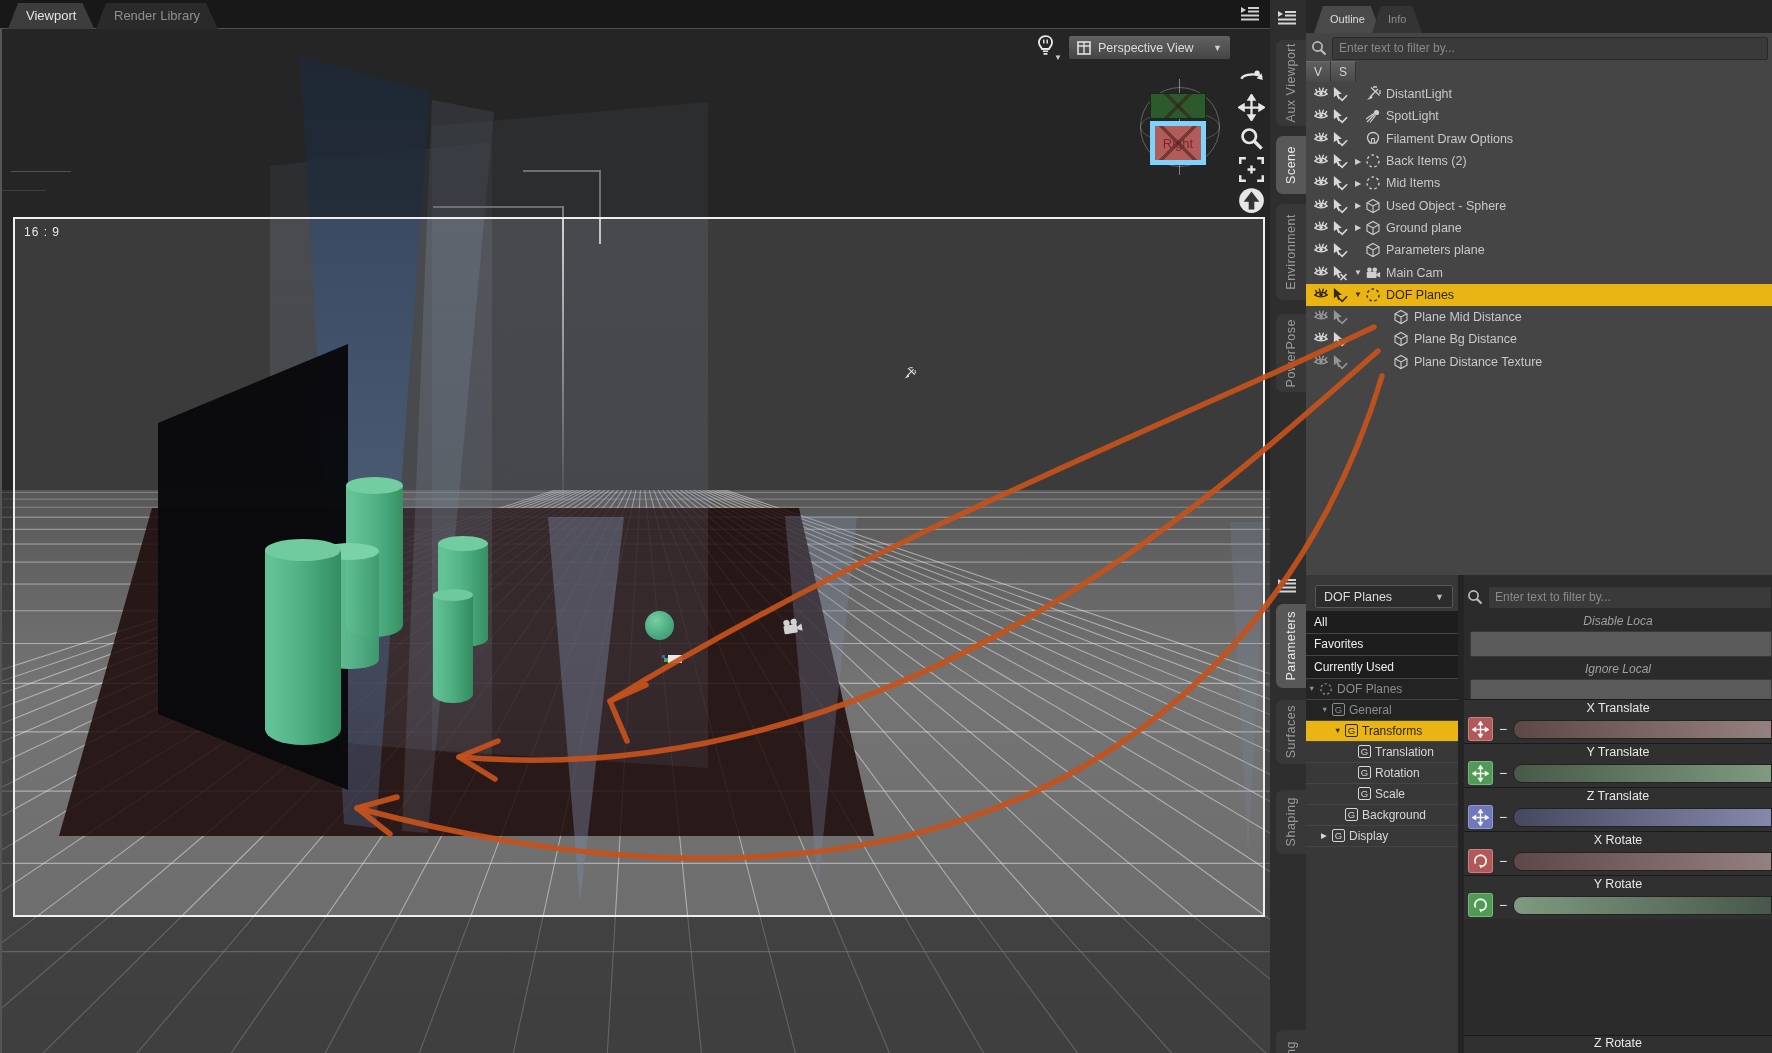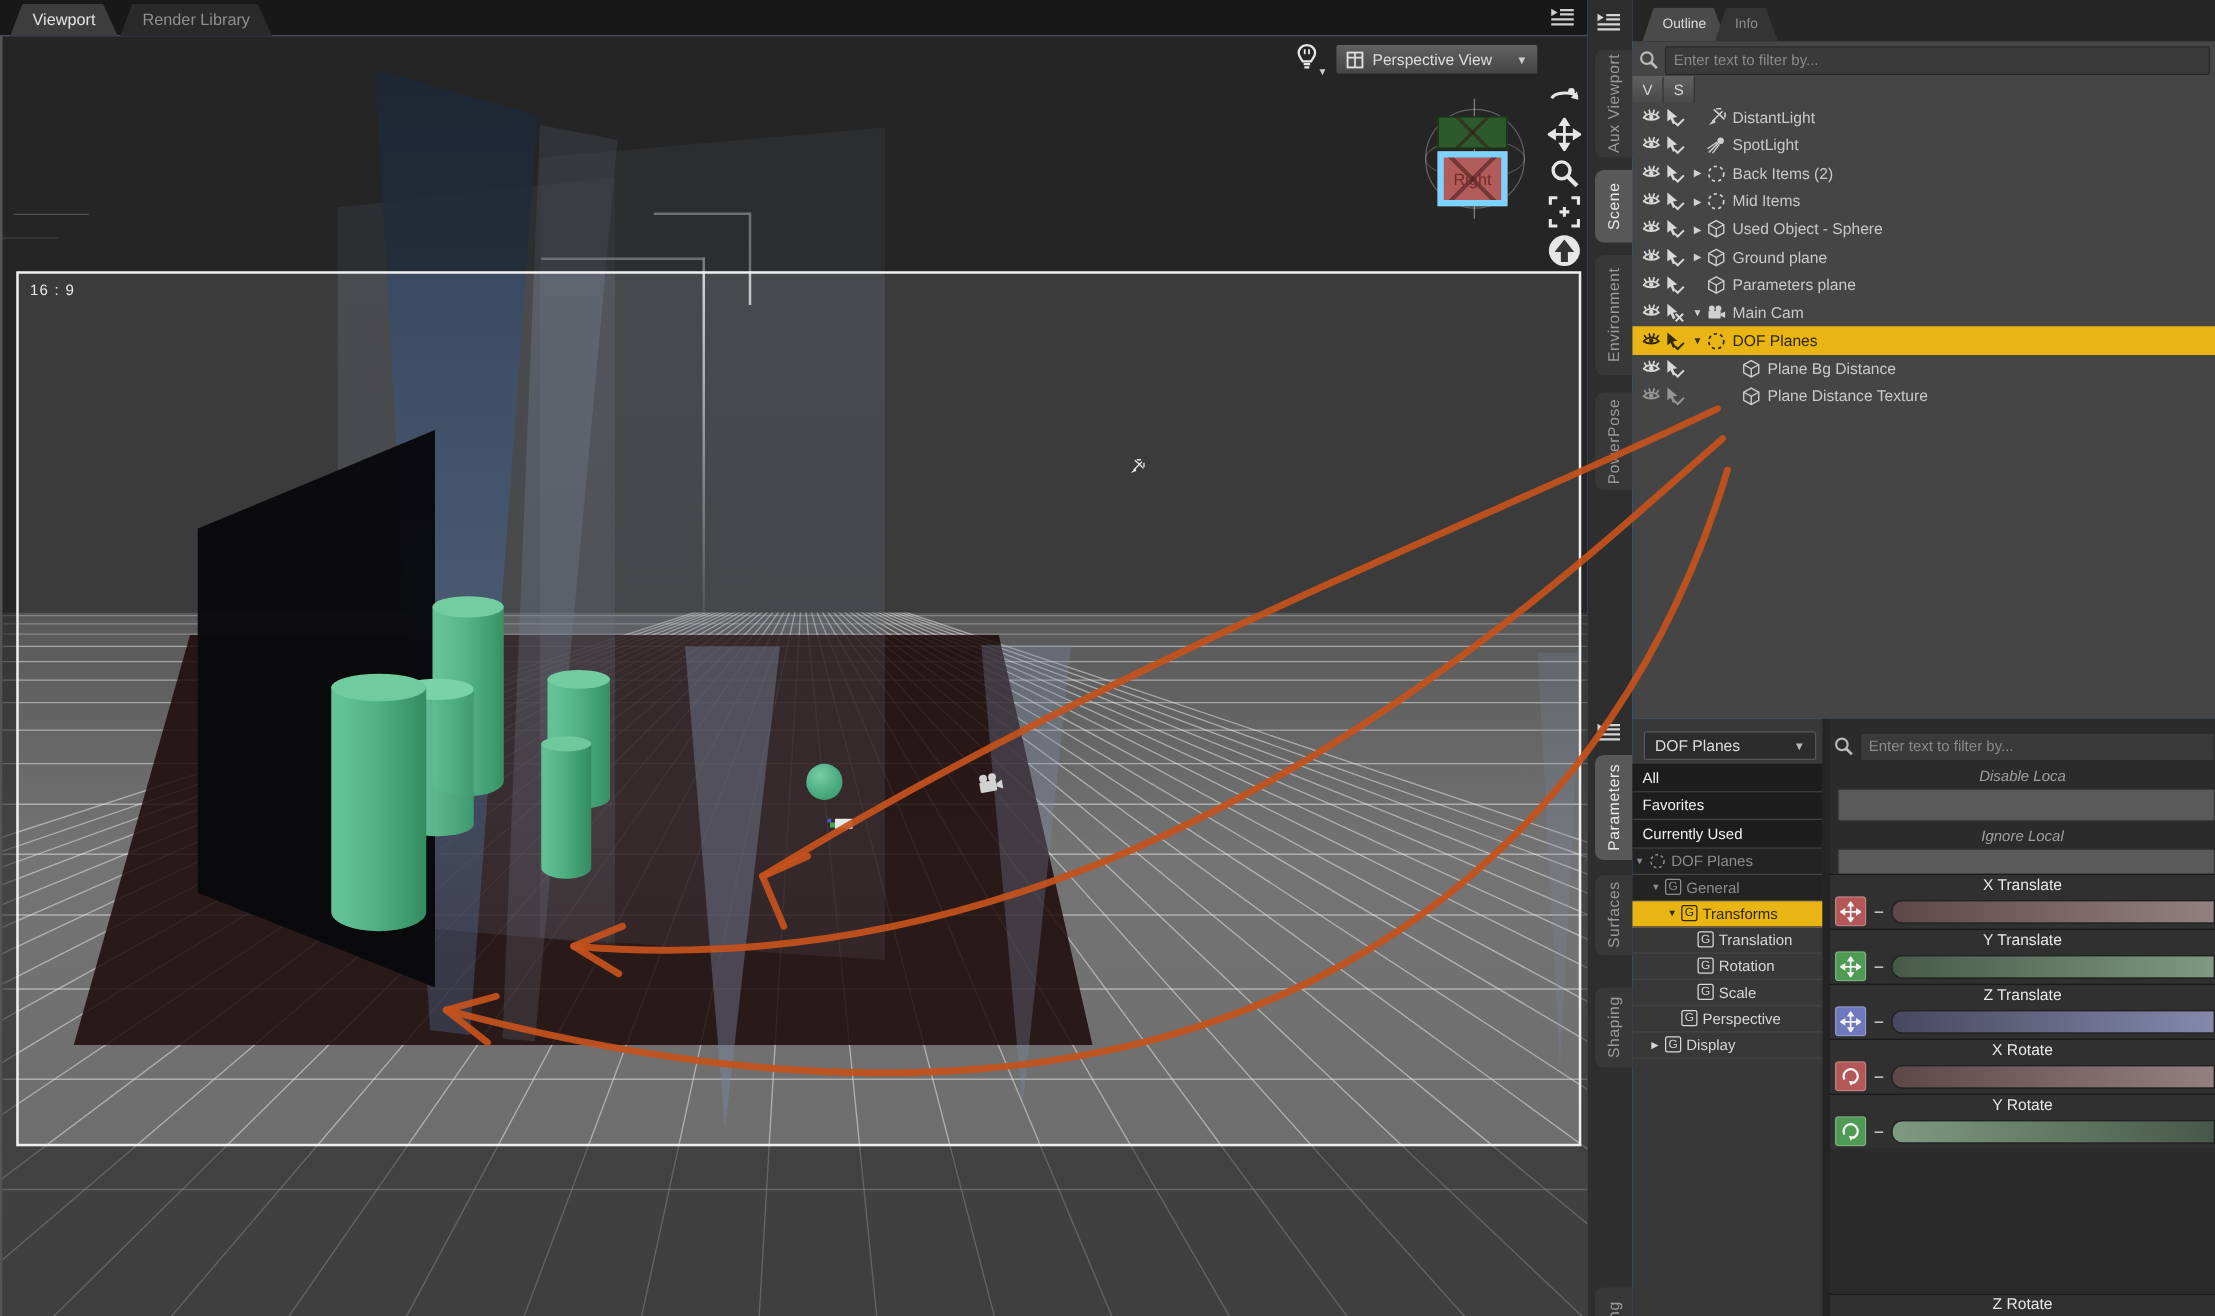--- a/index.html
+++ b/index.html
@@ -515,20 +515,42 @@
             </svg>
           </span>
           <span class="ic" style="position:relative;">
             <svg width="15" height="15" style="color: rgb(216, 216, 216);">
               <use href="#sy-cursor"></use>
             </svg>
             <svg width="9" height="8" style="color: rgb(216, 216, 216); position: absolute; left: 9px; top: 8px;">
               <use href="#sy-check"></use>
             </svg>
           </span>
+          <span class="exp" style="margin-left: 4px;"></span>
+          <span class="ic">
+            <svg width="16" height="16" style="color: rgb(207, 207, 207);">
+              <use href="#sy-filament"></use>
+            </svg>
+          </span>
+          <span style="margin-left: 4px;">Filament Draw Options</span>
+        </div>
+        <div class="orow it">
+          <span class="ic" style="margin-left:6px;">
+            <svg width="16" height="14" style="color: rgb(216, 216, 216);">
+              <use href="#sy-eye"></use>
+            </svg>
+          </span>
+          <span class="ic" style="position:relative;">
+            <svg width="15" height="15" style="color: rgb(216, 216, 216);">
+              <use href="#sy-cursor"></use>
+            </svg>
+            <svg width="9" height="8" style="color: rgb(216, 216, 216); position: absolute; left: 9px; top: 8px;">
+              <use href="#sy-check"></use>
+            </svg>
+          </span>
           <span class="exp" style="margin-left: 4px;">▶</span>
           <span class="ic">
             <svg width="16" height="16" style="color: rgb(207, 207, 207);">
               <use href="#sy-group"></use>
             </svg>
           </span>
           <span style="margin-left: 4px;">Back Items (2)</span>
         </div>
         <div class="orow it">
           <span class="ic" style="margin-left:6px;">
@@ -654,20 +676,42 @@
               <use href="#sy-check"></use>
             </svg>
           </span>
           <span class="exp" style="margin-left: 4px;">▼</span>
           <span class="ic">
             <svg width="16" height="16" style="color: rgb(51, 42, 0);">
               <use href="#sy-group"></use>
             </svg>
           </span>
           <span style="margin-left: 4px;">DOF Planes</span>
+        </div>
+        <div class="orow it">
+          <span class="ic" style="margin-left:6px;opacity:.55;">
+            <svg width="16" height="14" style="color: rgb(216, 216, 216);">
+              <use href="#sy-eye"></use>
+            </svg>
+          </span>
+          <span class="ic" style="position:relative;opacity:.55;">
+            <svg width="15" height="15" style="color: rgb(216, 216, 216);">
+              <use href="#sy-cursor"></use>
+            </svg>
+            <svg width="9" height="8" style="color: rgb(216, 216, 216); position: absolute; left: 9px; top: 8px;">
+              <use href="#sy-check"></use>
+            </svg>
+          </span>
+          <span class="exp" style="margin-left: 32px;"></span>
+          <span class="ic">
+            <svg width="16" height="16" style="color: rgb(207, 207, 207);">
+              <use href="#sy-cube"></use>
+            </svg>
+          </span>
+          <span style="margin-left: 4px;">Plane Mid Distance</span>
         </div>
         <div class="orow it">
           <span class="ic" style="margin-left:6px;">
             <svg width="16" height="14" style="color: rgb(216, 216, 216);">
               <use href="#sy-eye"></use>
             </svg>
           </span>
           <span class="ic" style="position:relative;">
             <svg width="15" height="15" style="color: rgb(216, 216, 216);">
               <use href="#sy-cursor"></use>
@@ -750,21 +794,21 @@
           <span>Rotation</span>
         </div>
         <div class="prow tree it" style="padding-left: 41px;">
           <span style="width: 11px; font-size: 7.5px; flex: 0 0 auto;"></span>
           <span class="gbox">G</span>
           <span>Scale</span>
         </div>
         <div class="prow tree it" style="padding-left: 28px;">
           <span style="width: 11px; font-size: 7.5px; flex: 0 0 auto;"></span>
           <span class="gbox">G</span>
-          <span>Perspective</span>
+          <span>Background</span>
         </div>
         <div class="prow tree it" style="padding-left: 15px;">
           <span style="width: 11px; font-size: 7.5px; flex: 0 0 auto;">▶</span>
           <span class="gbox">G</span>
           <span>Display</span>
         </div>
       </div>
   </div>
   <div class="abs" id="pdivider"></div>
   <div class="abs" id="pright">

